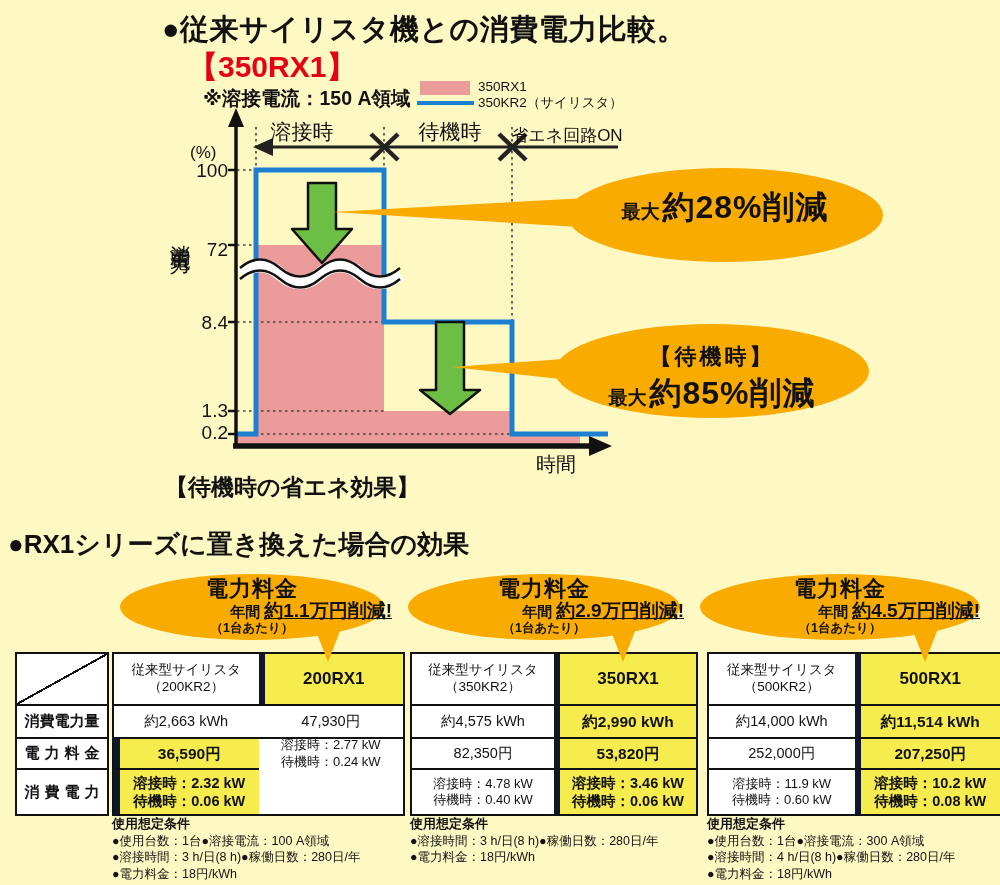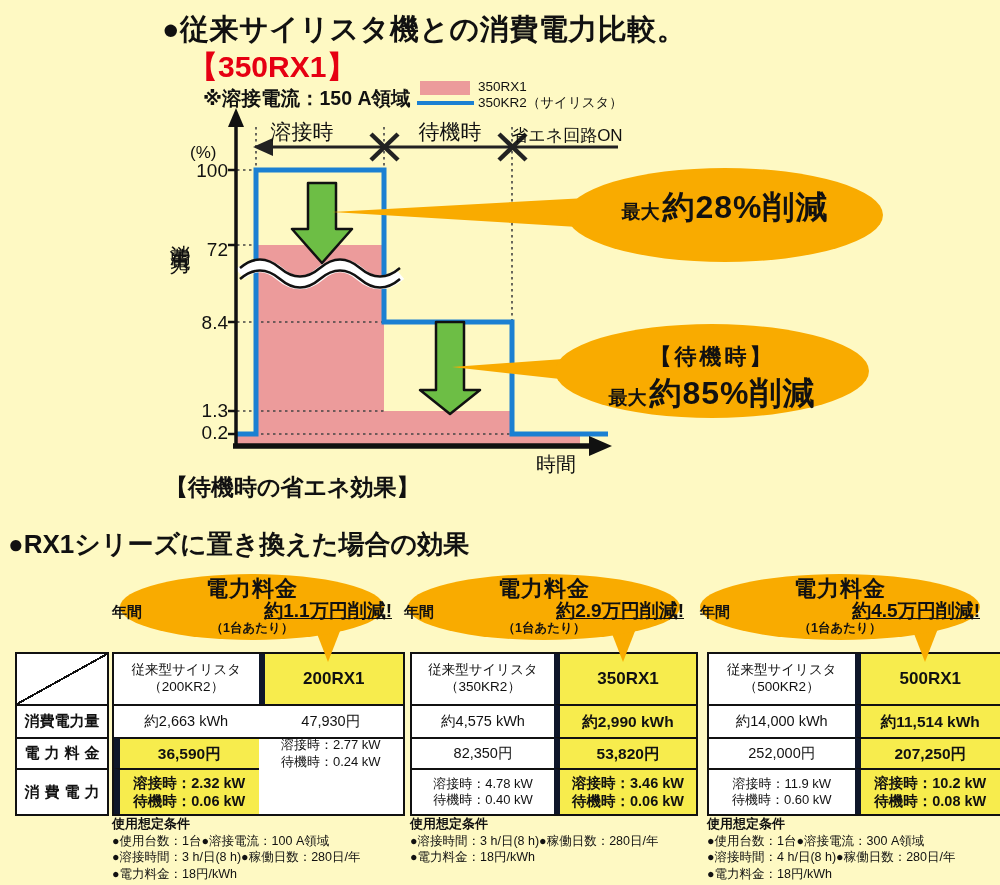--- a/index.html
+++ b/index.html
@@ -32,21 +32,21 @@
   .co1{left:575px;top:186px;} .co2{left:562px;top:342px;}
   .co-line1{font-size:22px;font-weight:600;letter-spacing:3px;}
   .co-line2{display:flex;justify-content:center;align-items:baseline;gap:3px;}
   .co-prefix{font-size:19px;font-weight:600;}
   .co-value{font-size:32px;font-weight:700;letter-spacing:1px;}
   
   .section2-title{left:8px;top:527px;font-size:26px;font-weight:700;}
   .badge-text{width:280px;text-align:center;z-index:6;top:577px;line-height:1.1;}
   .b1{left:112px;} .b2{left:404px;} .b3{left:700px;}
   .badge-title{font-size:22px;font-weight:700;letter-spacing:1px;}
-  .badge-line2{display:flex;justify-content:space-between;align-items:baseline;gap:4px;}
+  .badge-line2{display:flex;justify-content:flex-end;align-items:baseline;gap:4px;}
   .badge-period{font-size:15px;font-weight:700;}
   .badge-amount{font-size:19px;font-weight:700;text-decoration:underline;}
   .badge-note{font-size:12.5px;font-weight:600;}
   #badge-svg{top:568px;z-index:5;}
   
   .tbl{position:absolute;top:652px;display:grid;border:2px solid #111;z-index:1;background:#fff;
        grid-template-rows:50px 33px 31px 46px;}
   .lblcol{left:15px;width:90px;}
   .t1{left:112px;width:289px;} .t2{left:410px;width:284px;} .t3{left:707px;width:291px;}
   .dtbl{grid-template-columns:50% 50%;}

